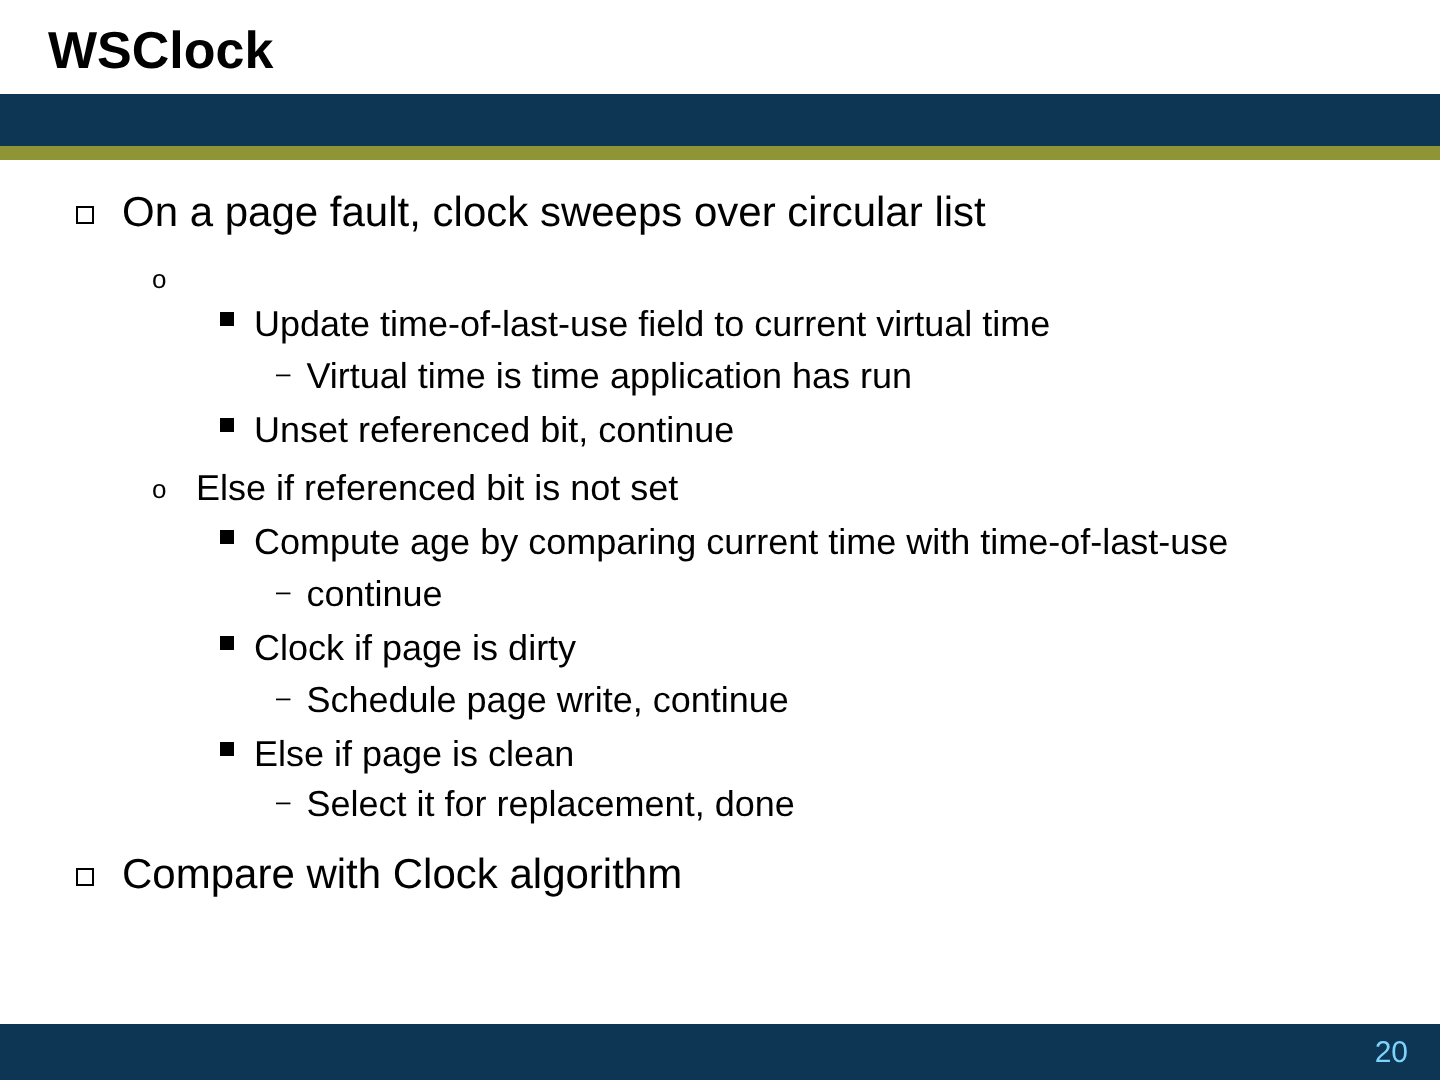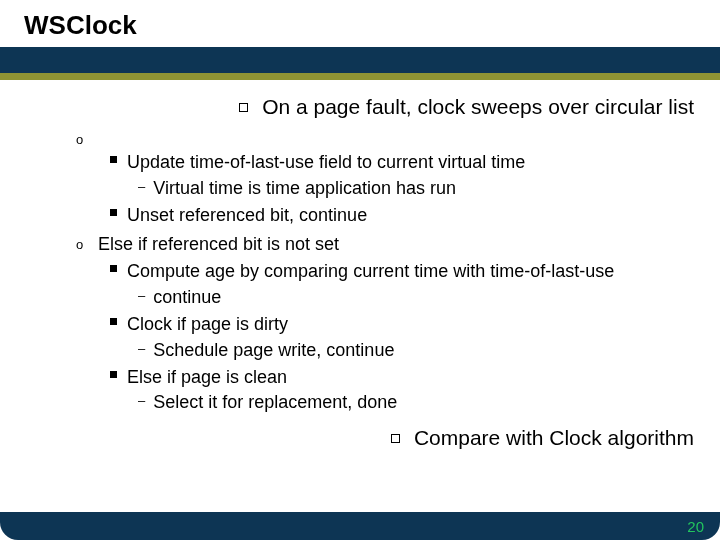--- a/index.html
+++ b/index.html
@@ -1,44 +1,44 @@
 <!DOCTYPE html>
 <html><head>
 <meta charset="utf-8">
 <style>
   * { margin: 0; padding: 0; box-sizing: border-box; }
   html, body { width: 720px; height: 540px; font-family: Arial, Helvetica, sans-serif; background: #fff; color: #000; }
-  .slide { width: 720px; height: 540px; position: relative; overflow: hidden; border-radius: 18px; }
+  .slide { width: 720px; height: 540px; position: relative; overflow: hidden; }
   .title-block { padding: 10px 0 0 24px; }
   .title { font-size: 26px; font-weight: bold; color: #000; }
   .rule-dark { width: 100%; height: 26px; background: #0d3554; margin-top: 6px; }
   .rule-olive { width: 100%; height: 7px; background: #8f9434; }
   .content { padding: 14px 26px 0 38px; }
   ul { list-style: none; }
   .lvl1 > li { margin-bottom: 8px; }
-  .lvl1 > li > .row { display: flex; align-items: flex-start; justify-content: flex-end; }
+  .lvl1 > li > .row { display: flex; align-items: flex-start; }
   .sq-bullet { width: 9px; height: 9px; border: 1px solid #000; flex: 0 0 auto; margin-top: 9px; margin-right: 14px; }
   .lvl1-text { font-size: 21px; line-height: 1.25; }
   .lvl2 { margin: 8px 0 10px 38px; }
   .lvl2 > li { margin-bottom: 4px; }
   .lvl2 > li > .row { display: flex; align-items: flex-start; }
   .o-bullet { font-size: 13px; line-height: 1; margin-top: 5px; margin-right: 12px; width: 10px; flex: 0 0 auto; color: #000; }
   .lvl2-text { font-size: 18px; line-height: 1.25; }
   .lvl3 { margin: 5px 0 6px 34px; }
   .lvl3 > li { margin-bottom: 3px; }
   .lvl3 > li > .row { display: flex; align-items: flex-start; }
   .b-bullet { width: 7px; height: 7px; background: #000; flex: 0 0 auto; margin-top: 5px; margin-right: 10px; }
   .lvl3-text { font-size: 18px; font-weight: normal; line-height: 1.25; }
   .lvl4 { margin: 3px 0 4px 28px; }
   .lvl4 > li { margin-bottom: 2px; }
   .lvl4 > li > .row { display: flex; align-items: flex-start; }
   .dash { font-size: 13px; line-height: 1; margin-top: 3px; margin-right: 8px; flex: 0 0 auto; }
   .lvl4-text { font-size: 18px; line-height: 1.3; }
   .footer-bar { position: absolute; left: 0; bottom: 0; width: 100%; height: 28px; background: #0d3554; }
-  .page-num { position: absolute; right: 16px; bottom: 5px; color: #22c55e; font-size: 15px; }
+  .page-num { position: absolute; right: 16px; bottom: 5px; color: #7dd3fc; font-size: 15px; }
 </style>
 </head>
 <body>
 
 <div class="slide">
 
   <div class="title-block">
     <div class="title">WSClock</div>
   </div>
   <div class="rule-dark"></div>

